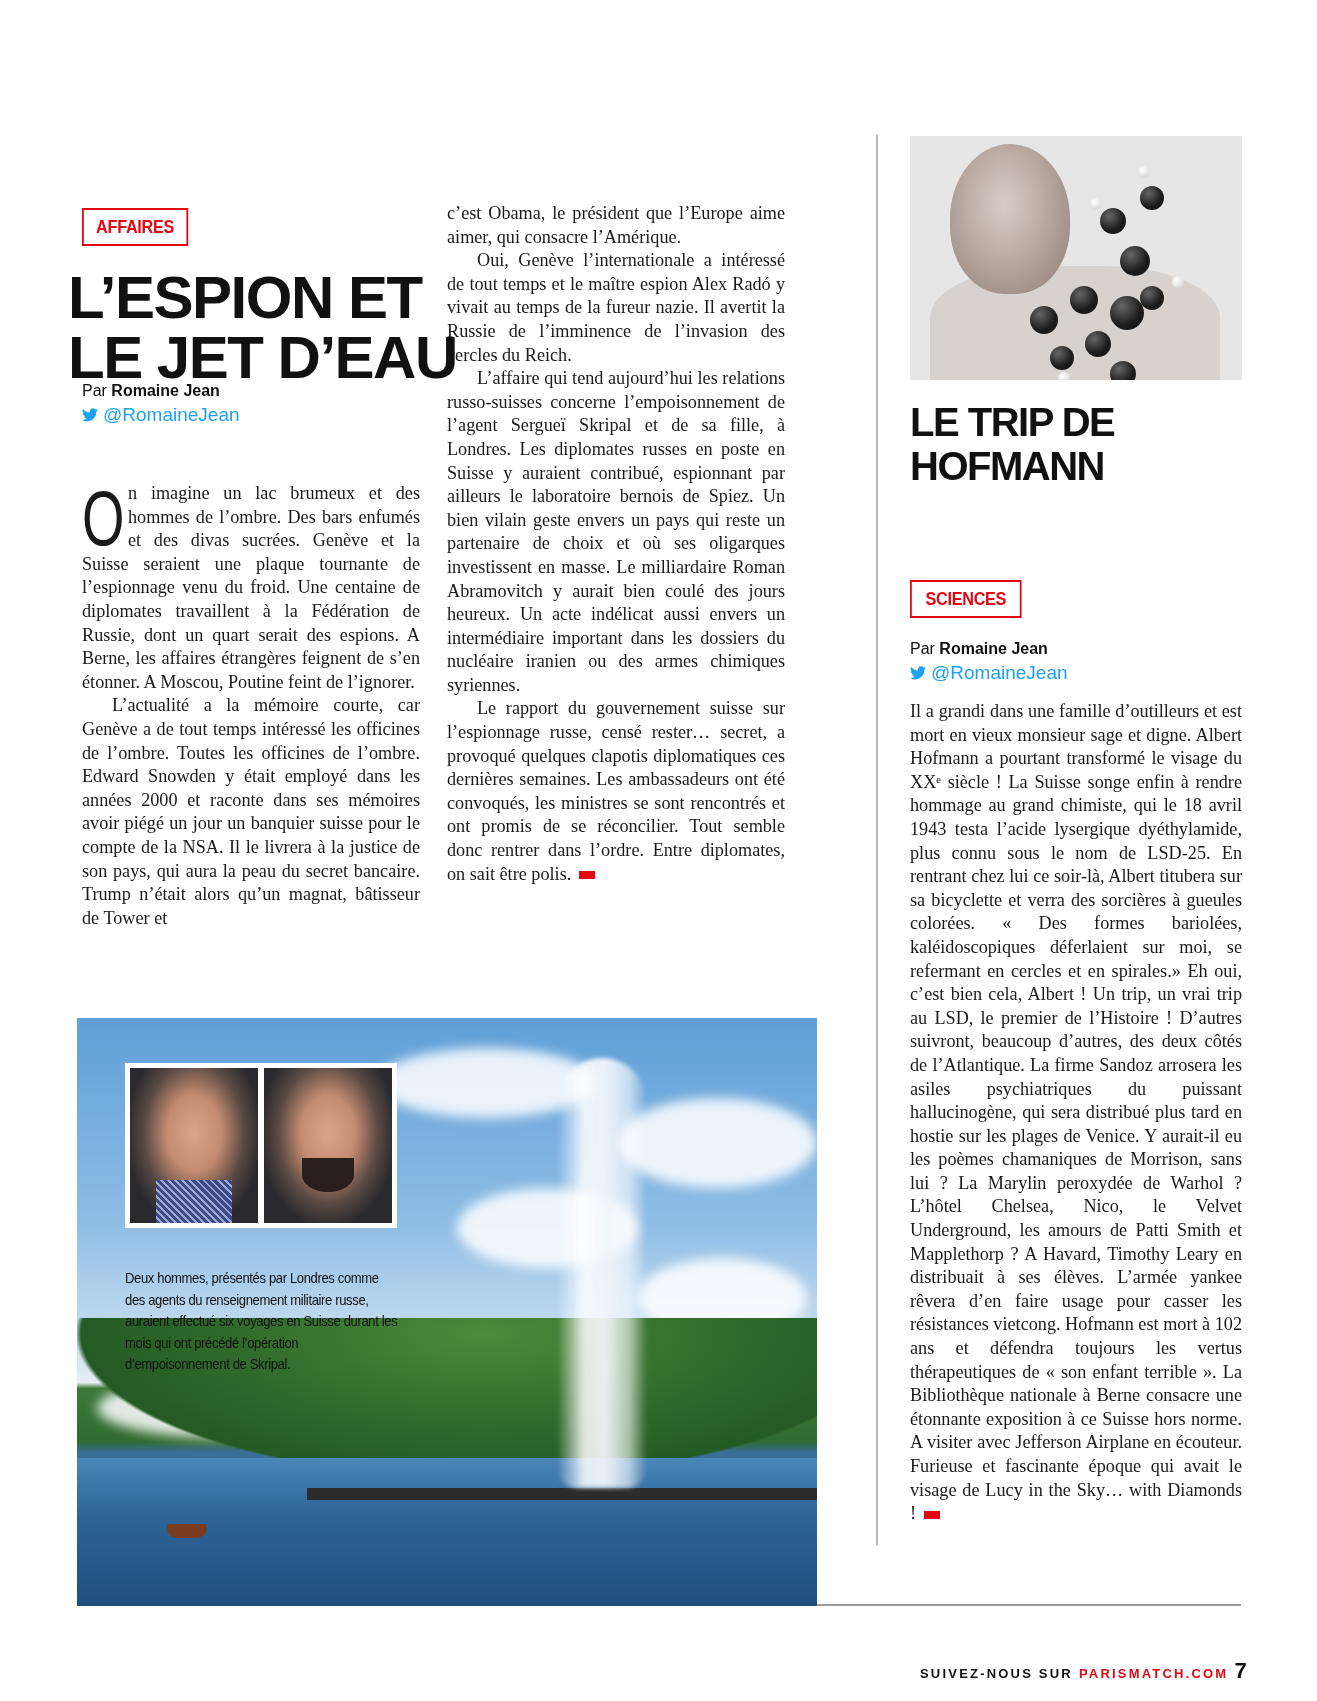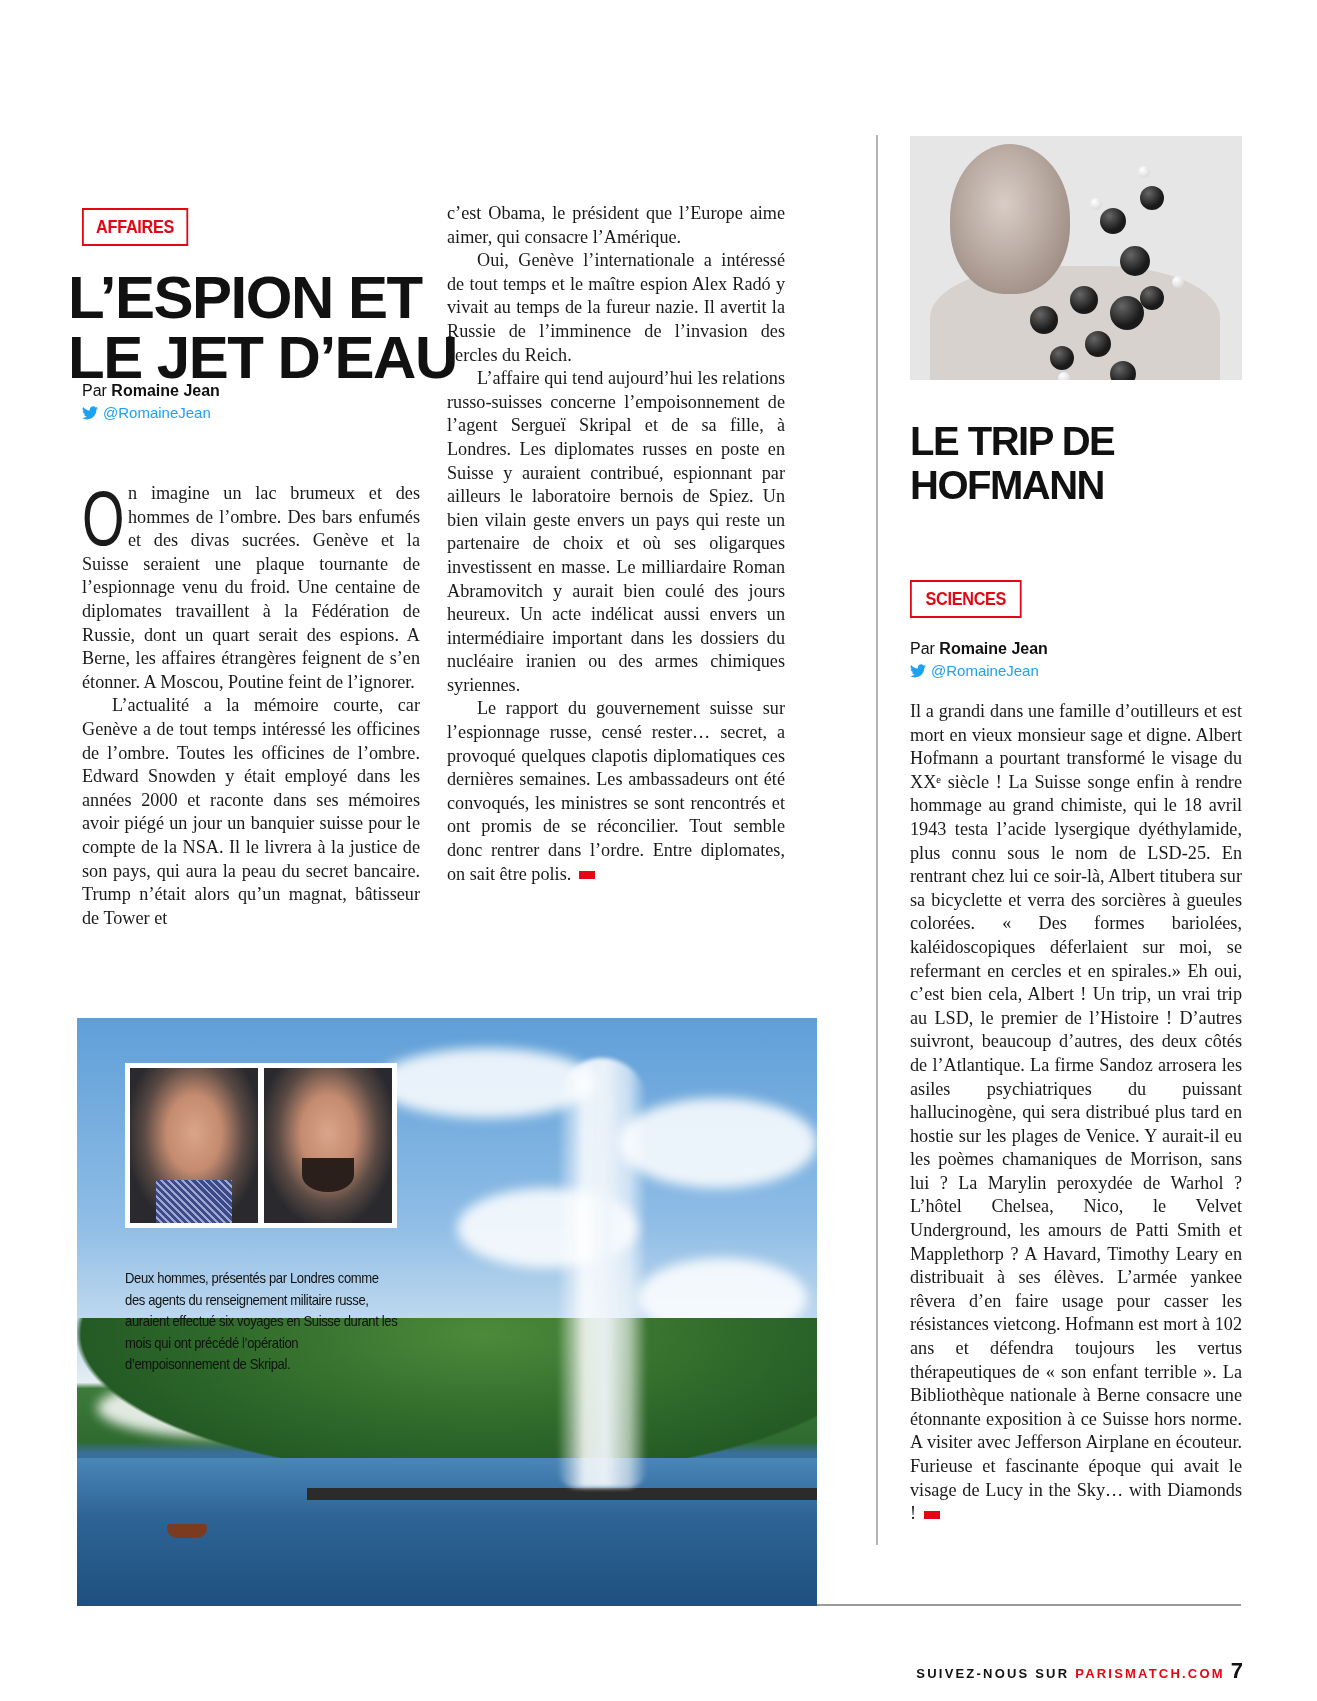--- a/index.html
+++ b/index.html
@@ -11,21 +11,21 @@
     font-family: "Liberation Sans", sans-serif; font-weight: bold;
     font-size: 18px; letter-spacing: -0.3px; text-align: center;
     line-height: 34px; height: 38px; transform: scaleX(0.9); transform-origin: left center;
   }
   .headline {
     position: absolute; font-family: "Liberation Sans", sans-serif; font-weight: bold;
     color: #111; letter-spacing: -1.5px; line-height: 1.0;
   }
   .byline { position: absolute; font-family: "Liberation Sans", sans-serif; font-size: 16px; color: #111; text-align: center; }
   .byline b { font-weight: bold; }
-  .handle { position: absolute; font-family: "Liberation Sans", sans-serif; font-size: 15px; color: #1da1f2; display: flex; align-items: center; gap: 5px; }
+  .handle { position: absolute; font-family: "Liberation Sans", sans-serif; font-size: 19px; color: #1da1f2; display: flex; align-items: center; gap: 5px; }
   .handle svg { width: 16px; height: 14px; }
 
   .col {
     position: absolute; font-size: 18.2px; line-height: 23.6px; text-align: justify;
     hyphens: auto; color: #1a1a1a;
   }
   .col p { text-indent: 30px; }
   .col p.noindent { text-indent: 0; }
   .dropcap { float: left; font-size: 78px; line-height: 64px; margin: 4px 6px 0 0; font-family: "Liberation Sans", sans-serif; font-weight: normal; transform: scaleX(0.7); transform-origin: left; width: 40px; }
   .endmark { display: inline-block; width: 16px; height: 8px; background: #e30613; margin-left: 8px; vertical-align: middle; }
@@ -53,21 +53,21 @@
   .mug .beard { position: absolute; left: 30%; top: 58%; width: 40%; height: 22%; background: #2a1f1a; border-radius: 0 0 50% 50%; }
   .caption { position: absolute; left: 125px; top: 1268px; width: 300px; font-family: "Liberation Sans", sans-serif; font-size: 14.2px; line-height: 21.6px; color: #111; letter-spacing: -0.4px; transform: scaleX(0.92); transform-origin: left top; }
 
   
   .portrait { position: absolute; left: 910px; top: 136px; width: 332px; height: 244px; background: #e6e6e6; overflow: hidden; }
   .portrait .head { position: absolute; left: 40px; top: 8px; width: 120px; height: 150px; border-radius: 50% 50% 45% 45%; background: radial-gradient(ellipse at 45% 40%, #d8cdc6 0%, #b9aaa1 45%, #8c7b72 100%); }
   .portrait .body { position: absolute; left: 20px; top: 130px; width: 290px; height: 130px; border-radius: 40% 40% 0 0; background: #d7d2ce; }
   .portrait .atom { position: absolute; border-radius: 50%; background: radial-gradient(circle at 35% 30%, #666 0%, #1a1a1a 60%); }
   .portrait .atom.h { background: radial-gradient(circle at 35% 30%, #fff 0%, #ddd 70%); }
 
-  .footer { position: absolute; left: 888px; top: 1658px; width: 355px; height: 26px; font-family: "Liberation Sans", sans-serif; font-size: 13px; letter-spacing: 2.2px; display: flex; align-items: baseline; justify-content: flex-end; }
+  .footer { position: absolute; left: 920px; top: 1658px; width: 355px; height: 26px; font-family: "Liberation Sans", sans-serif; font-size: 13px; letter-spacing: 2.2px; display: flex; align-items: baseline; justify-content: flex-start; }
   .footer .follow { color: #111; font-weight: bold; }
   .footer .site { color: #e30613; font-weight: bold; margin-left: 6px; }
   .footer .pagenum { color: #111; font-weight: bold; font-size: 22px; letter-spacing: 0; margin-left: 6px; }
 </style>
 </head>
 <body>
 
 <div class="tag" style="left:82px; top:208px; width:118px;">AFFAIRES</div>
 
 <div class="headline" style="left:68px; top:268px; font-size:60px;">
@@ -136,21 +136,21 @@
   <div class="atom" style="left:120px; top:170px; width:28px; height:28px;"></div>
   <div class="atom" style="left:175px; top:195px; width:26px; height:26px;"></div>
   <div class="atom" style="left:140px; top:210px; width:24px; height:24px;"></div>
   <div class="atom" style="left:200px; top:225px; width:26px; height:26px;"></div>
   <div class="atom h" style="left:228px; top:30px; width:12px; height:12px;"></div>
   <div class="atom h" style="left:180px; top:62px; width:12px; height:12px;"></div>
   <div class="atom h" style="left:262px; top:140px; width:12px; height:12px;"></div>
   <div class="atom h" style="left:148px; top:236px; width:12px; height:12px;"></div>
 </div>
 
-<div class="headline" style="left:910px; top:400px; font-size:40px; line-height:44px;margin-top:19px;">
+<div class="headline" style="left:910px; top:400px; font-size:40px; line-height:44px;">
   <div>LE TRIP DE</div>
   <div>HOFMANN</div>
 </div>
 
 <div class="tag" style="left:910px; top:580px; width:124px;">SCIENCES</div>
 
 <div class="byline" style="left:910px; top:640px;">
   <span>Par</span>
   <b>Romaine Jean</b>
 </div>

